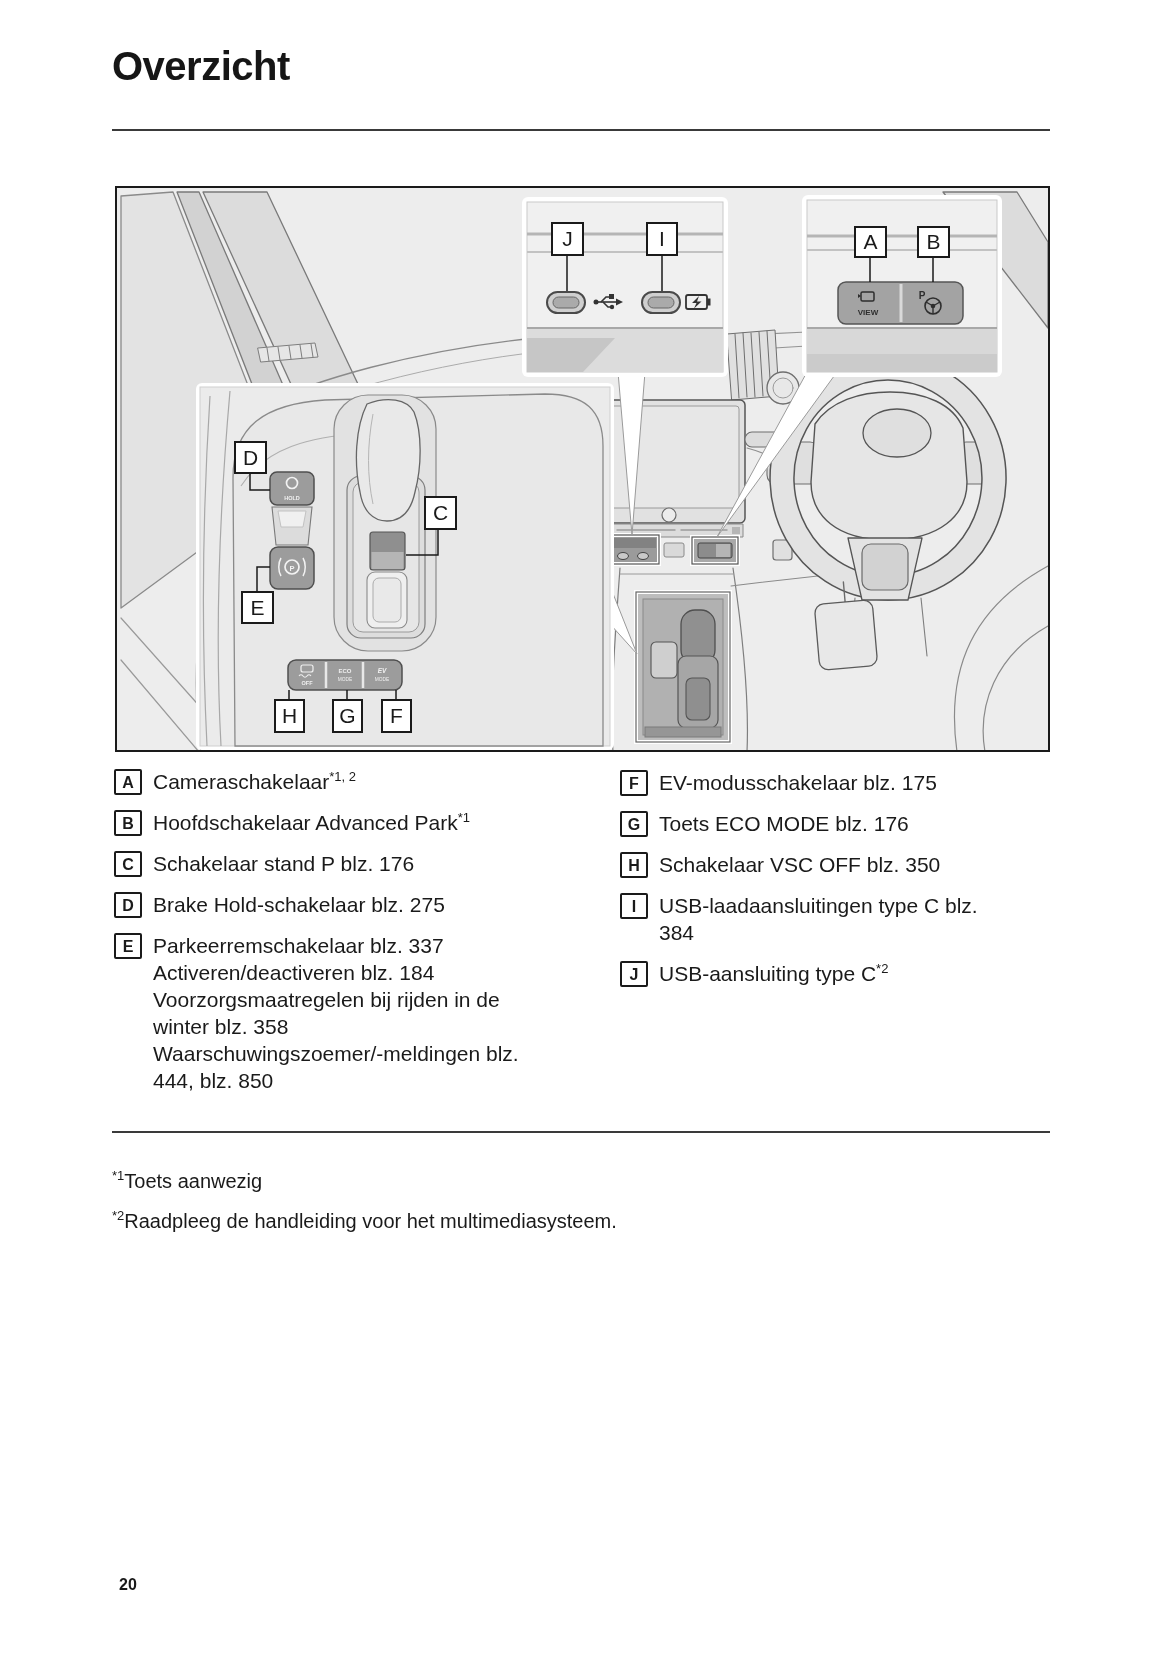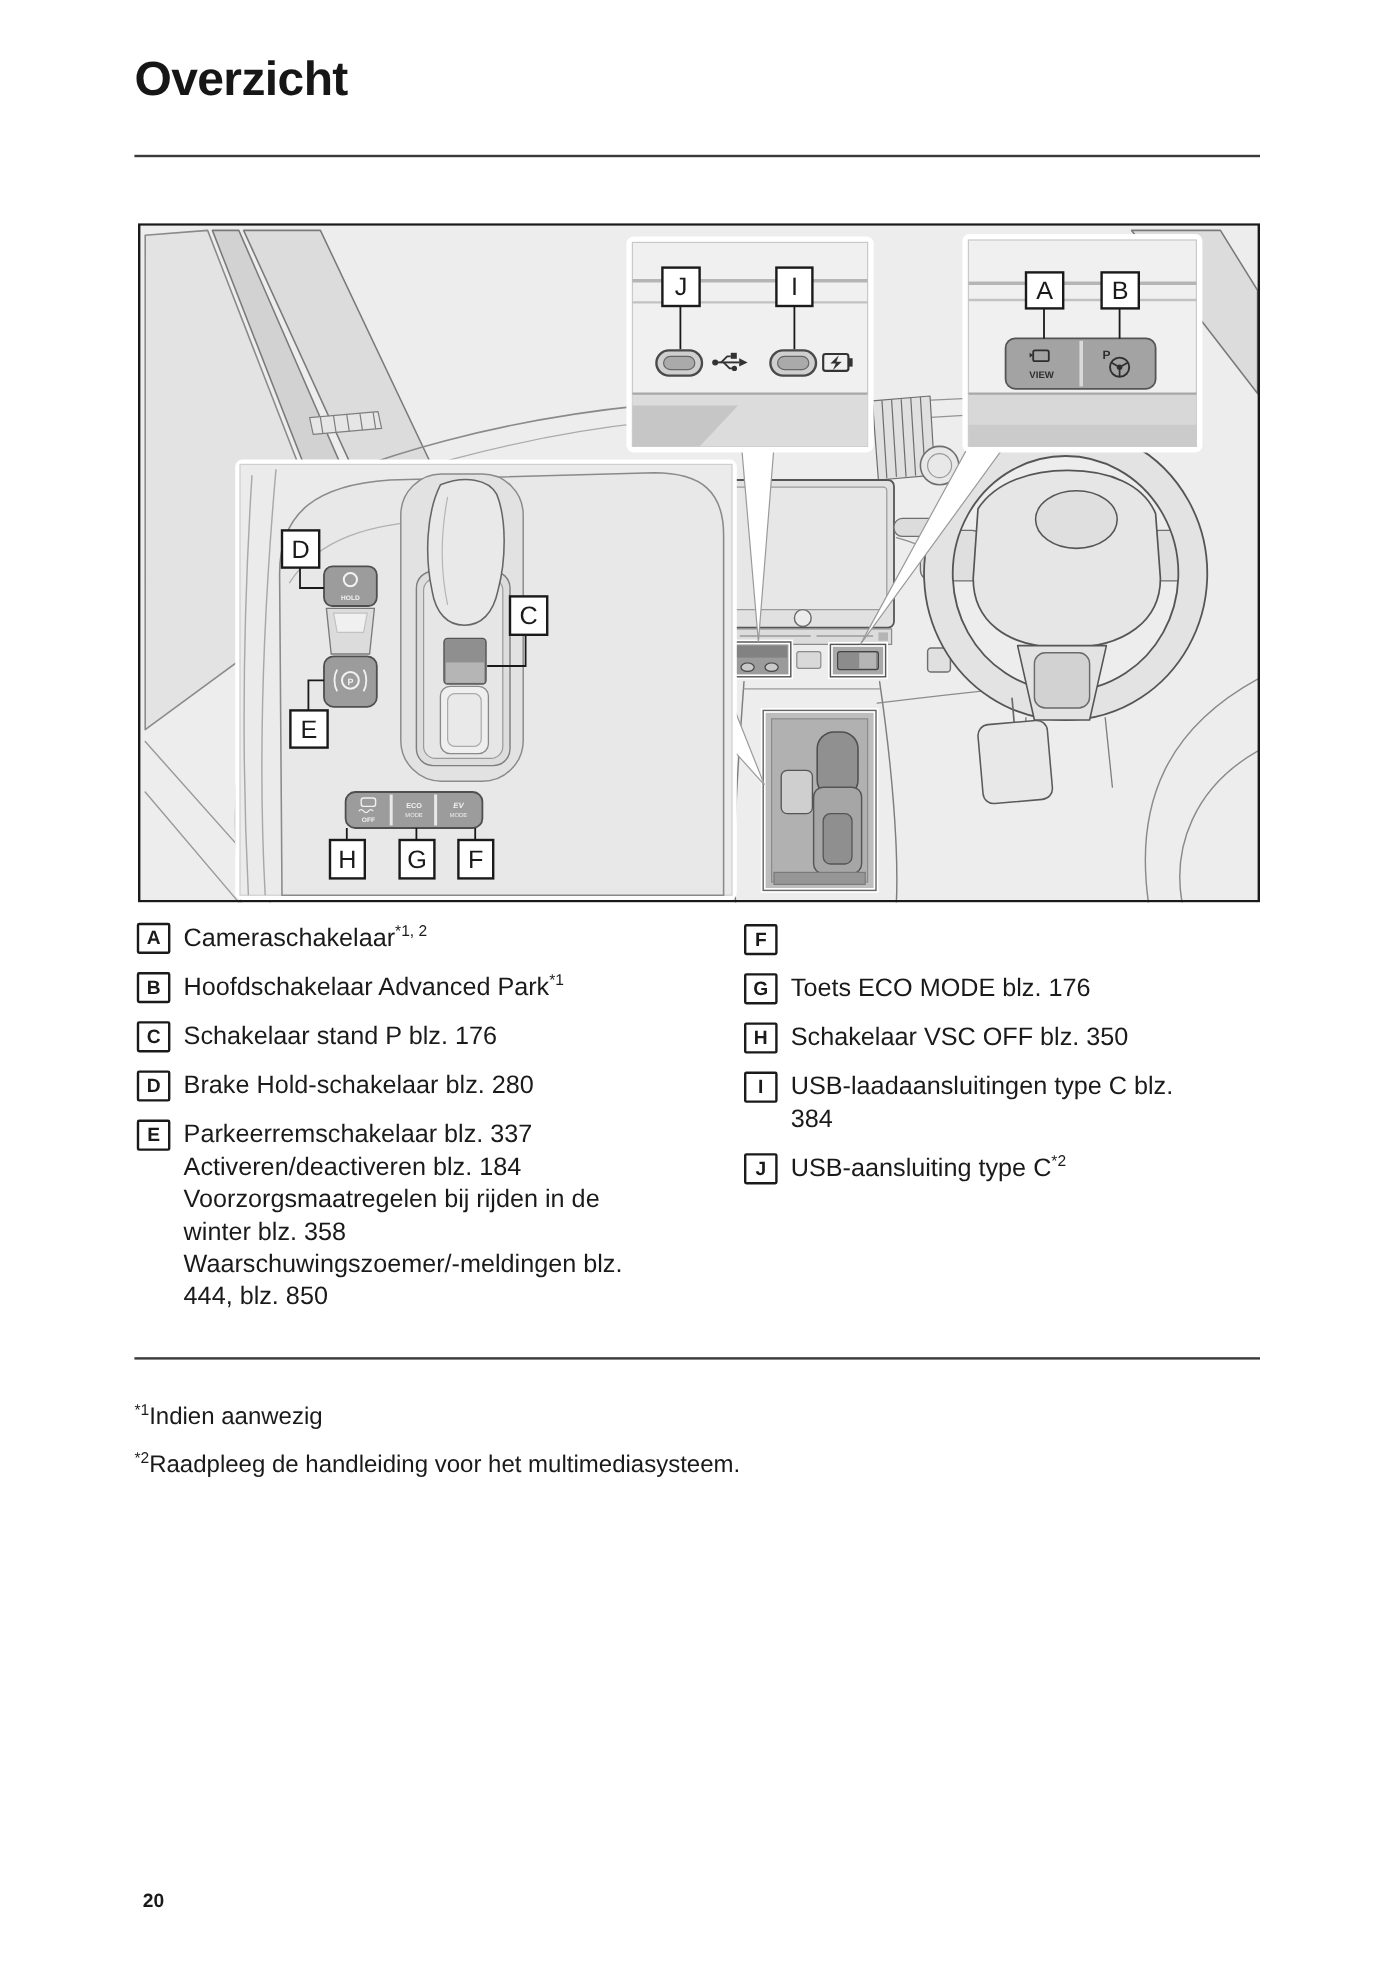--- a/index.html
+++ b/index.html
@@ -307,35 +307,36 @@
       <span class="legend-key">B</span>
       <span class="legend-text"><span>Hoofdschakelaar Advanced Park</span><sup>*1</sup>
       </span>
     </div>
     <div class="legend-item">
       <span class="legend-key">C</span>
       <span class="legend-text">Schakelaar stand P blz. 176</span>
     </div>
     <div class="legend-item">
       <span class="legend-key">D</span>
-      <span class="legend-text">Brake Hold-schakelaar blz. 280</span>
+      <span class="legend-text">Brake Hold-schakelaar blz. 275</span>
     </div>
     <div class="legend-item">
       <span class="legend-key">E</span>
       <span class="legend-text"><span>Parkeerremschakelaar blz. 337</span>
         <div class="cont-line">Activeren/deactiveren blz. 184</div>
         <div class="cont-line">Voorzorgsmaatregelen bij rijden in de winter blz. 358</div>
         <div class="cont-line">Waarschuwingszoemer/-meldingen blz. 444, blz. 850</div>
       </span>
     </div>
   </div>
 
   <div class="legend-col legend-right">
     <div class="legend-item">
       <span class="legend-key">F</span>
+      <span class="legend-text">EV-modusschakelaar blz. 175</span>
     </div>
     <div class="legend-item">
       <span class="legend-key">G</span>
       <span class="legend-text">Toets ECO MODE blz. 176</span>
     </div>
     <div class="legend-item">
       <span class="legend-key">H</span>
       <span class="legend-text">Schakelaar VSC OFF blz. 350</span>
     </div>
     <div class="legend-item">
@@ -343,18 +344,18 @@
       <span class="legend-text">USB-laadaansluitingen type C blz. 384</span>
     </div>
     <div class="legend-item">
       <span class="legend-key">J</span>
       <span class="legend-text"><span>USB-aansluiting type C</span><sup>*2</sup></span>
     </div>
   </div>
 
   <div class="rule rule2"></div>
 
-  <div class="footnote fn1"><sup>*1</sup><span>Indien aanwezig</span></div>
+  <div class="footnote fn1"><sup>*1</sup><span>Toets aanwezig</span></div>
   <div class="footnote fn2"><sup>*2</sup><span>Raadpleeg de handleiding voor het multimediasysteem.</span></div>
 
   <div class="page-number">20</div>
 
 </div>
 
 </body></html>

